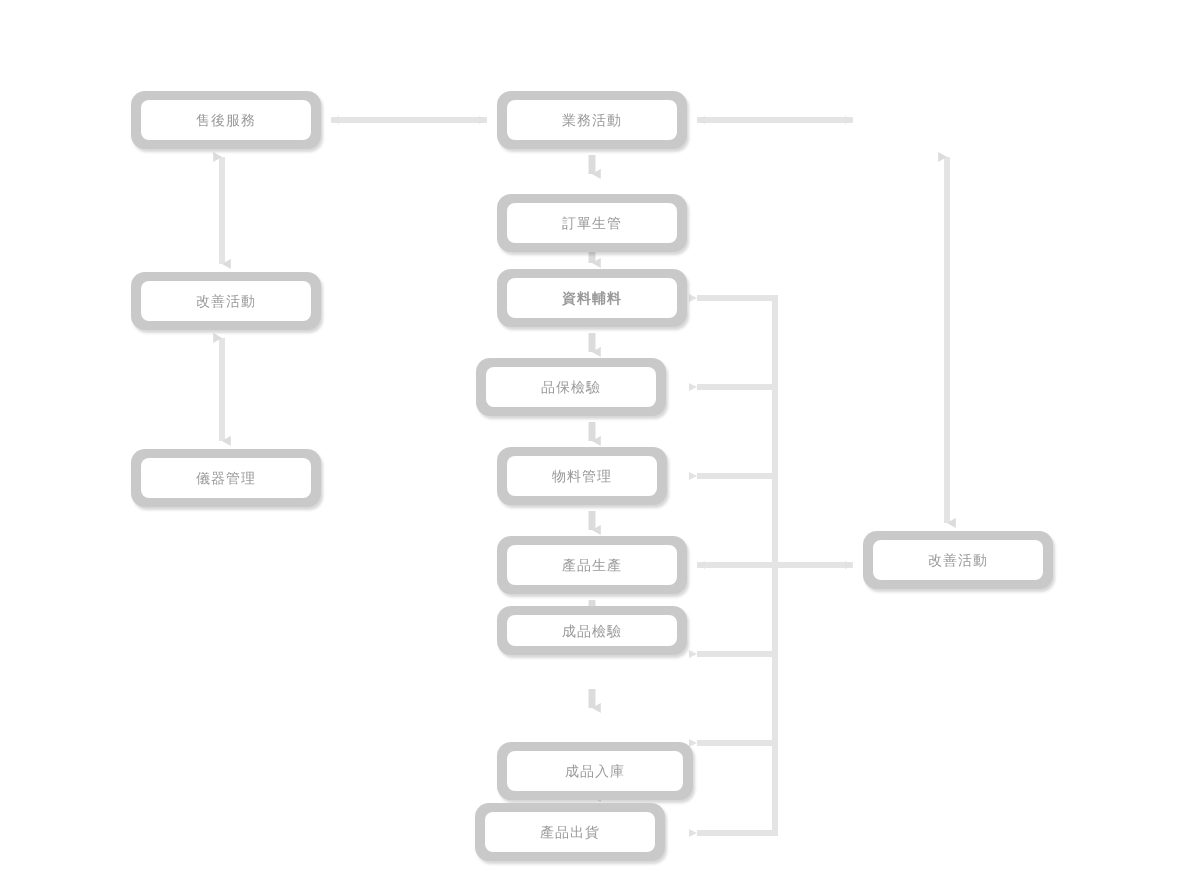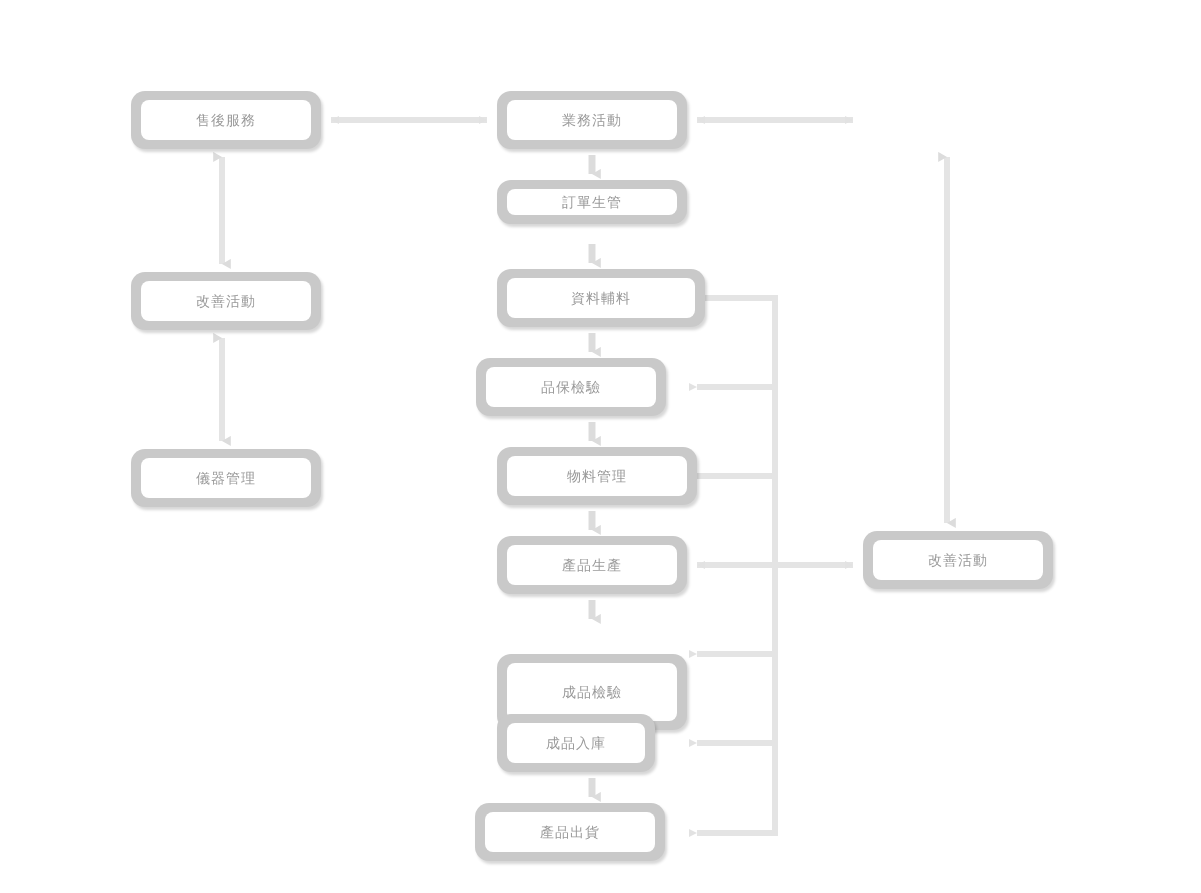--- a/index.html
+++ b/index.html
@@ -174,57 +174,57 @@
       <span class="label">儀器管理</span>
     </div>
   </div>
 
   <div class="node" style="left:497px; top:55px; width:190px; height:58px;">
     <div class="inner">
       <span class="label">業務活動</span>
     </div>
   </div>
 
-  <div class="node" style="left:497px; top:144px; width:190px; height:44px;">
+  <div class="node" style="left:497px; top:158px; width:190px; height:58px;">
     <div class="inner">
       <span class="label">訂單生管</span>
     </div>
   </div>
 
-  <div class="node" style="left:497px; top:233px; width:208px; height:58px;">
+  <div class="node" style="left:497px; top:233px; width:190px; height:58px;font-weight:bold;">
     <div class="inner">
       <span class="label">資料輔料</span>
     </div>
   </div>
 
   <div class="node" style="left:476px; top:322px; width:190px; height:58px;">
     <div class="inner">
       <span class="label">品保檢驗</span>
     </div>
   </div>
 
-  <div class="node" style="left:497px; top:411px; width:200px; height:58px;">
+  <div class="node" style="left:497px; top:411px; width:170px; height:58px;">
     <div class="inner">
       <span class="label">物料管理</span>
     </div>
   </div>
 
   <div class="node" style="left:497px; top:500px; width:190px; height:58px;">
     <div class="inner">
       <span class="label">產品生產</span>
     </div>
   </div>
 
-  <div class="node" style="left:497px; top:618px; width:190px; height:76px;">
+  <div class="node" style="left:497px; top:570px; width:190px; height:49px;">
     <div class="inner">
       <span class="label">成品檢驗</span>
     </div>
   </div>
 
-  <div class="node" style="left:497px; top:678px; width:158px; height:58px;">
+  <div class="node" style="left:497px; top:706px; width:196px; height:58px;">
     <div class="inner">
       <span class="label">成品入庫</span>
     </div>
   </div>
 
   <div class="node" style="left:475px; top:767px; width:190px; height:58px;">
     <div class="inner">
       <span class="label">產品出貨</span>
     </div>
   </div>

